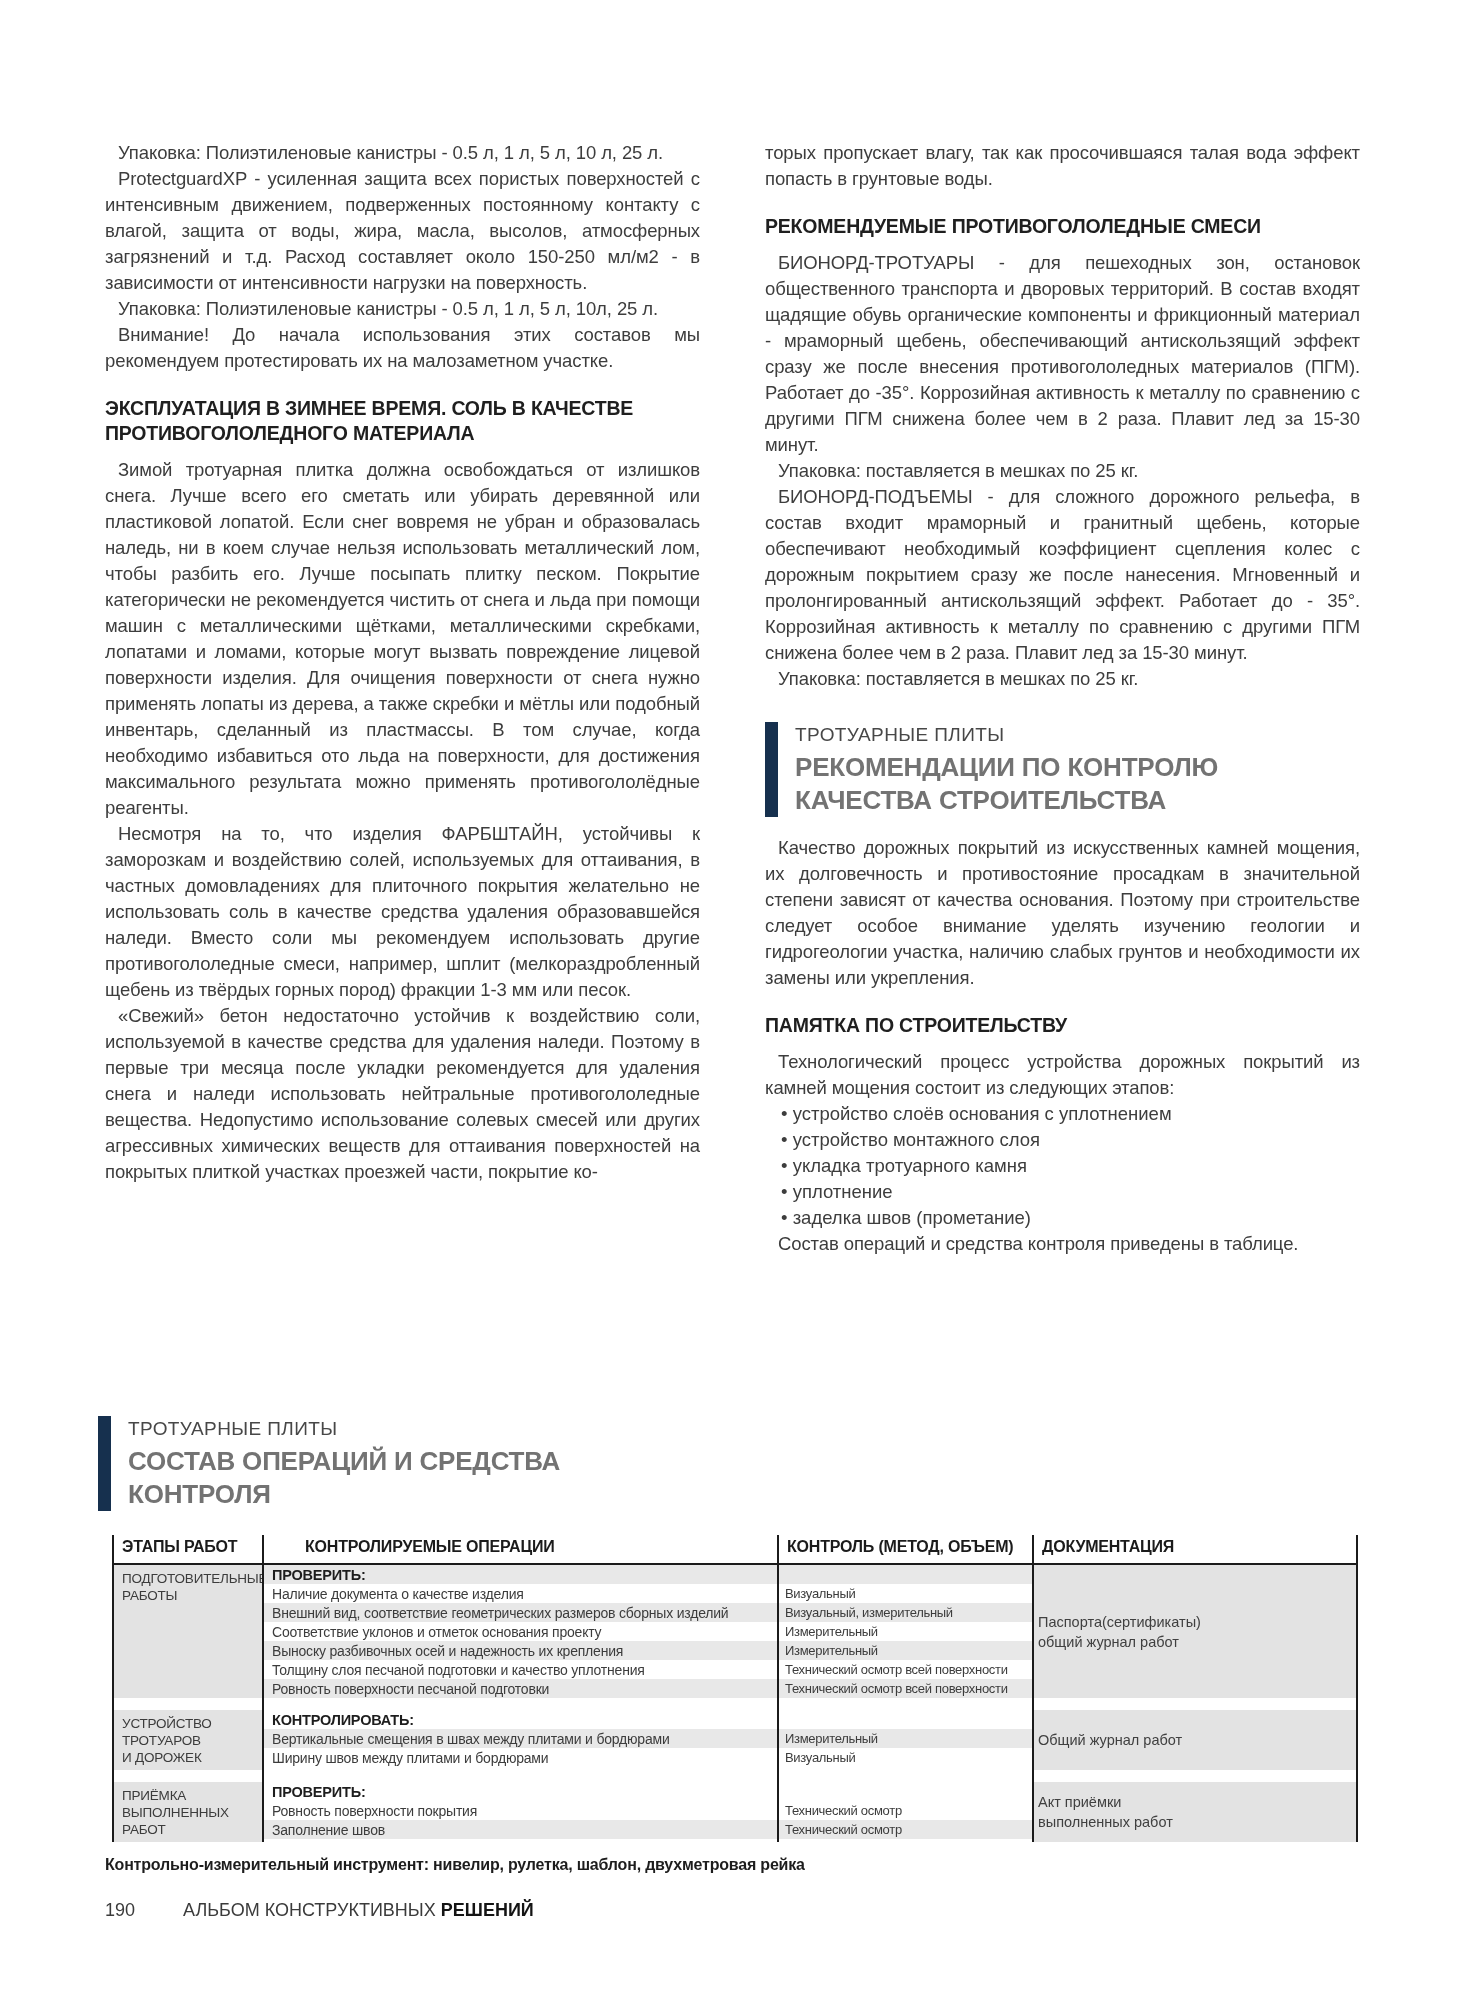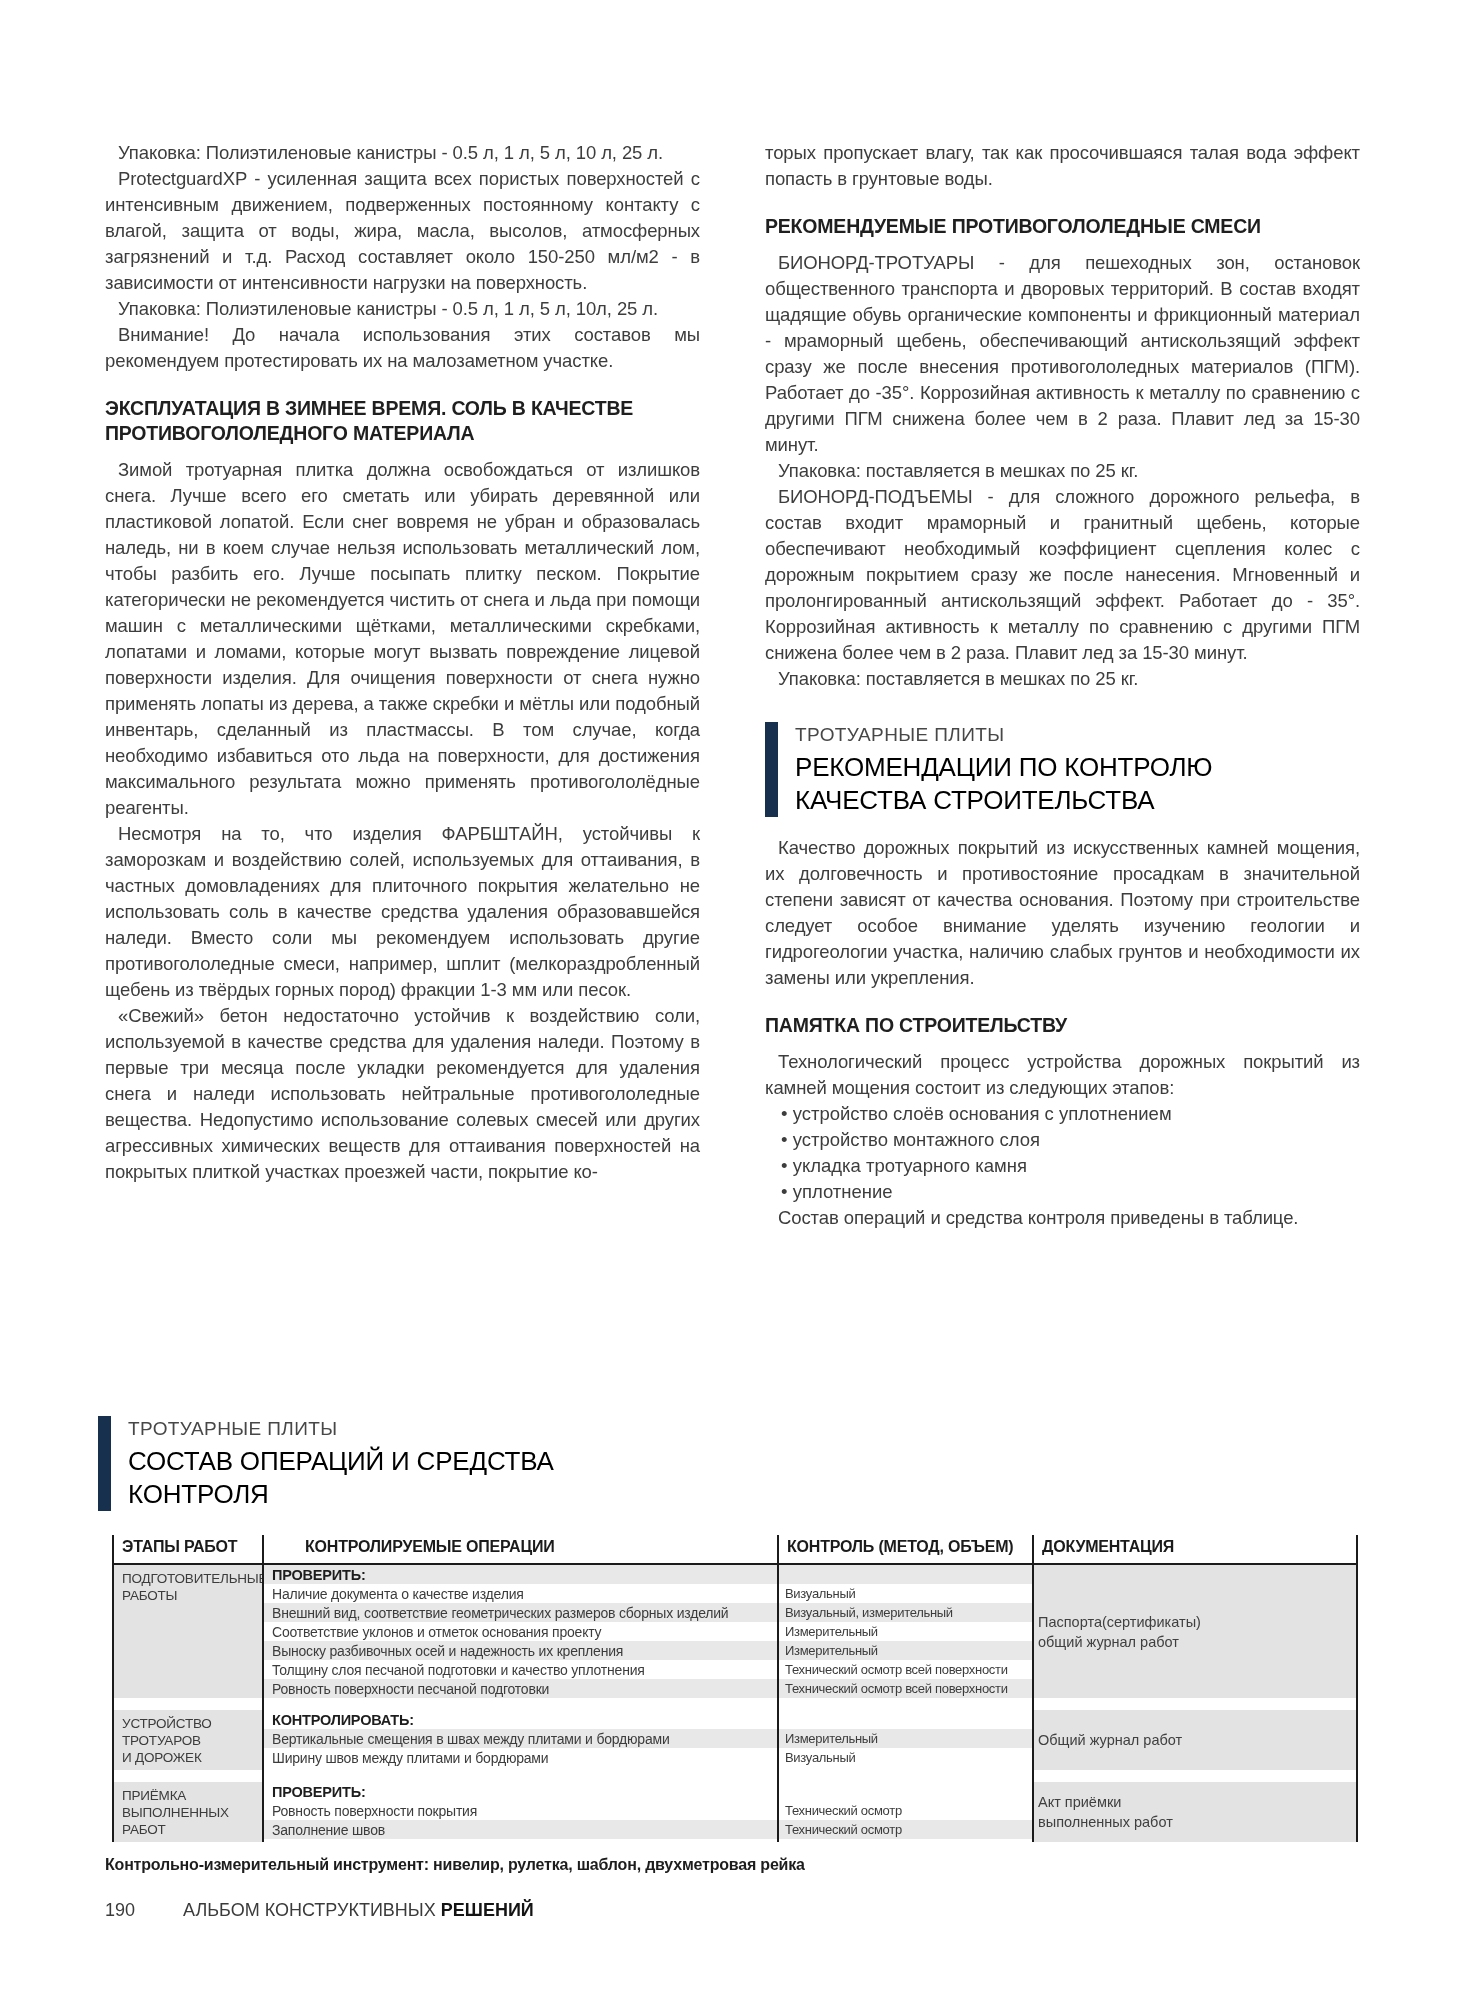--- a/index.html
+++ b/index.html
@@ -18,21 +18,21 @@
   }
   .ind { text-indent:13px; }
   .subhead {
     font-size:19.5px; line-height:25px; font-weight:bold; color:#1f1f1f;
     margin:22px 0 11px; letter-spacing:-0.2px; text-align:left;
   }
   .section-header { display:flex; margin:30px 0 18px; }
   .bar { width:13px; background:#16304e; margin-right:17px; flex:0 0 13px; }
   .eyebrow { font-size:19px; color:#474747; letter-spacing:0.4px; margin:2px 0 5px; }
   .sh-title {
-    font-size:26px; line-height:33px; font-weight:normal; color:#000000;
+    font-size:26px; line-height:33px; font-weight:bold; color:#737373;
     letter-spacing:-0.2px; max-width:480px;
   }
   .bullets { list-style:none; margin:0; padding:0; }
   .bullets li { font-size:18.5px; line-height:26px; padding-left:16px; }
   .bullets li::before { content:"\2022\00a0"; }
   .memo-outro { margin-top:0; }
 
   
   .bottom { position:absolute; left:98px; top:1386px; width:1280px; }
   .bottom .sh-title { max-width:470px; }
@@ -110,20 +110,21 @@
     </div>
 
     <p class="body ind">Качество дорожных покрытий из искусственных камней мощения, их долговечность и противостояние просадкам в значительной степени зависят от качества основания. Поэтому при строительстве следует особое внимание уделять изучению геологии и гидрогеологии участка, наличию слабых грунтов и необходимости их замены или укрепления.</p>
     <h3 class="subhead">ПАМЯТКА ПО СТРОИТЕЛЬСТВУ</h3>
     <p class="body ind">Технологический процесс устройства дорожных покрытий из камней мощения состоит из следующих этапов:</p>
     <ul class="bullets">
       <li>устройство слоёв основания с уплотнением</li>
       <li>устройство монтажного слоя</li>
       <li>укладка тротуарного камня</li>
       <li>уплотнение</li>
+      <li>заделка швов (прометание)</li>
     </ul>
     <p class="body ind memo-outro">Состав операций и средства контроля приведены в таблице.</p>
   </div>
 
   <div class="bottom">
     <div class="section-header">
       <div class="bar"></div>
       <div class="sh-text">
         <div class="eyebrow">ТРОТУАРНЫЕ ПЛИТЫ</div>
         <div class="sh-title">СОСТАВ ОПЕРАЦИЙ И СРЕДСТВА КОНТРОЛЯ</div>

